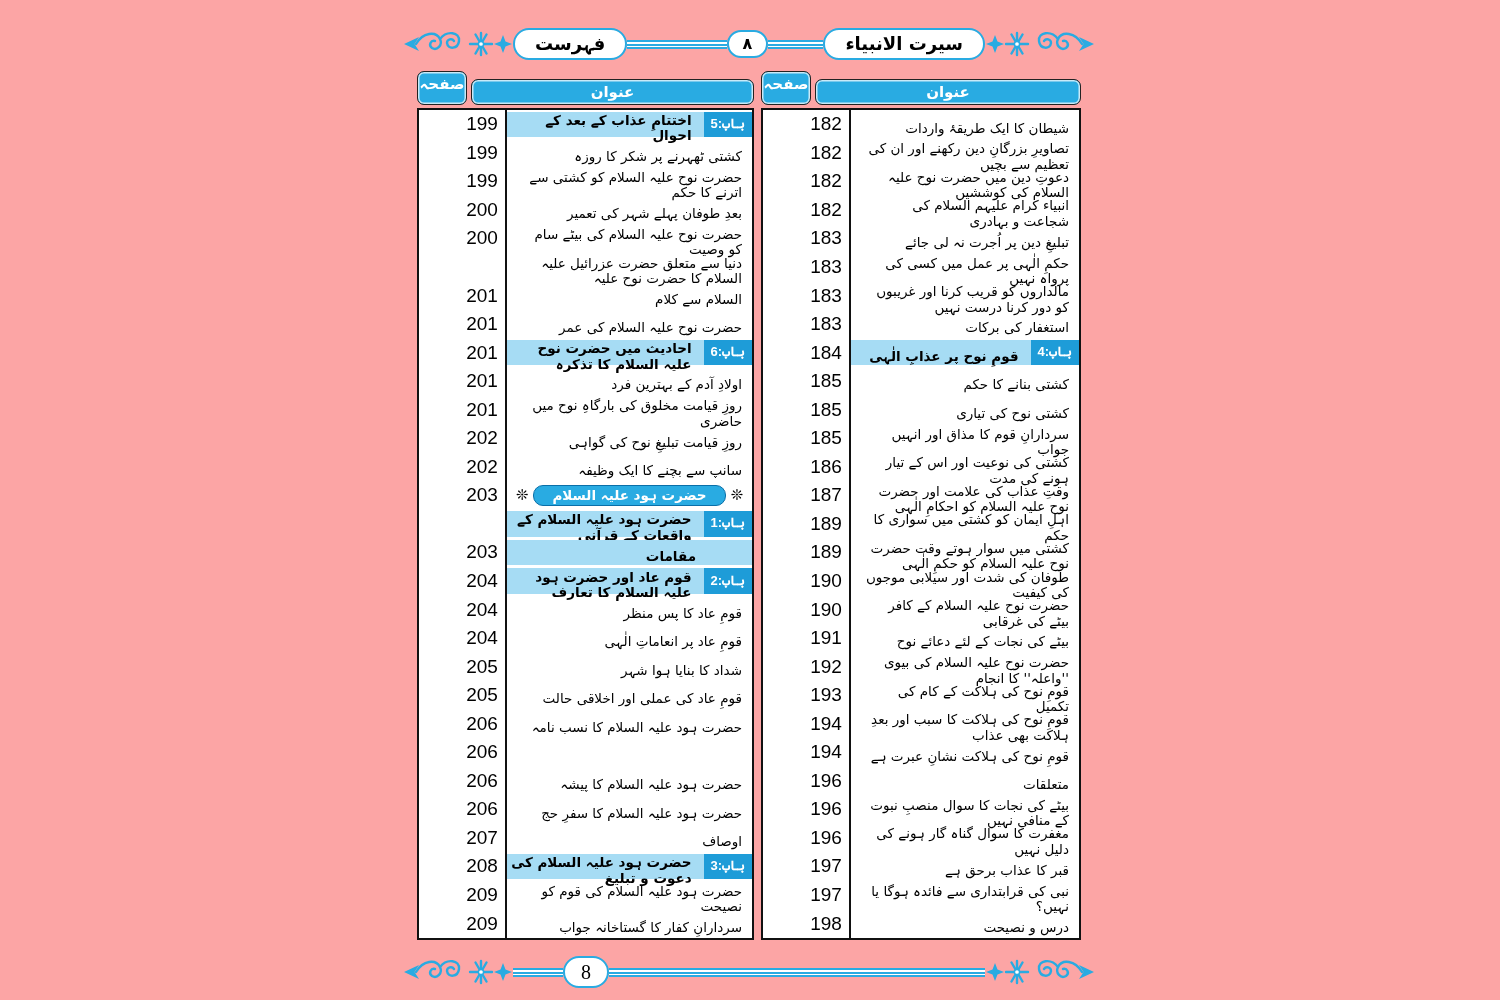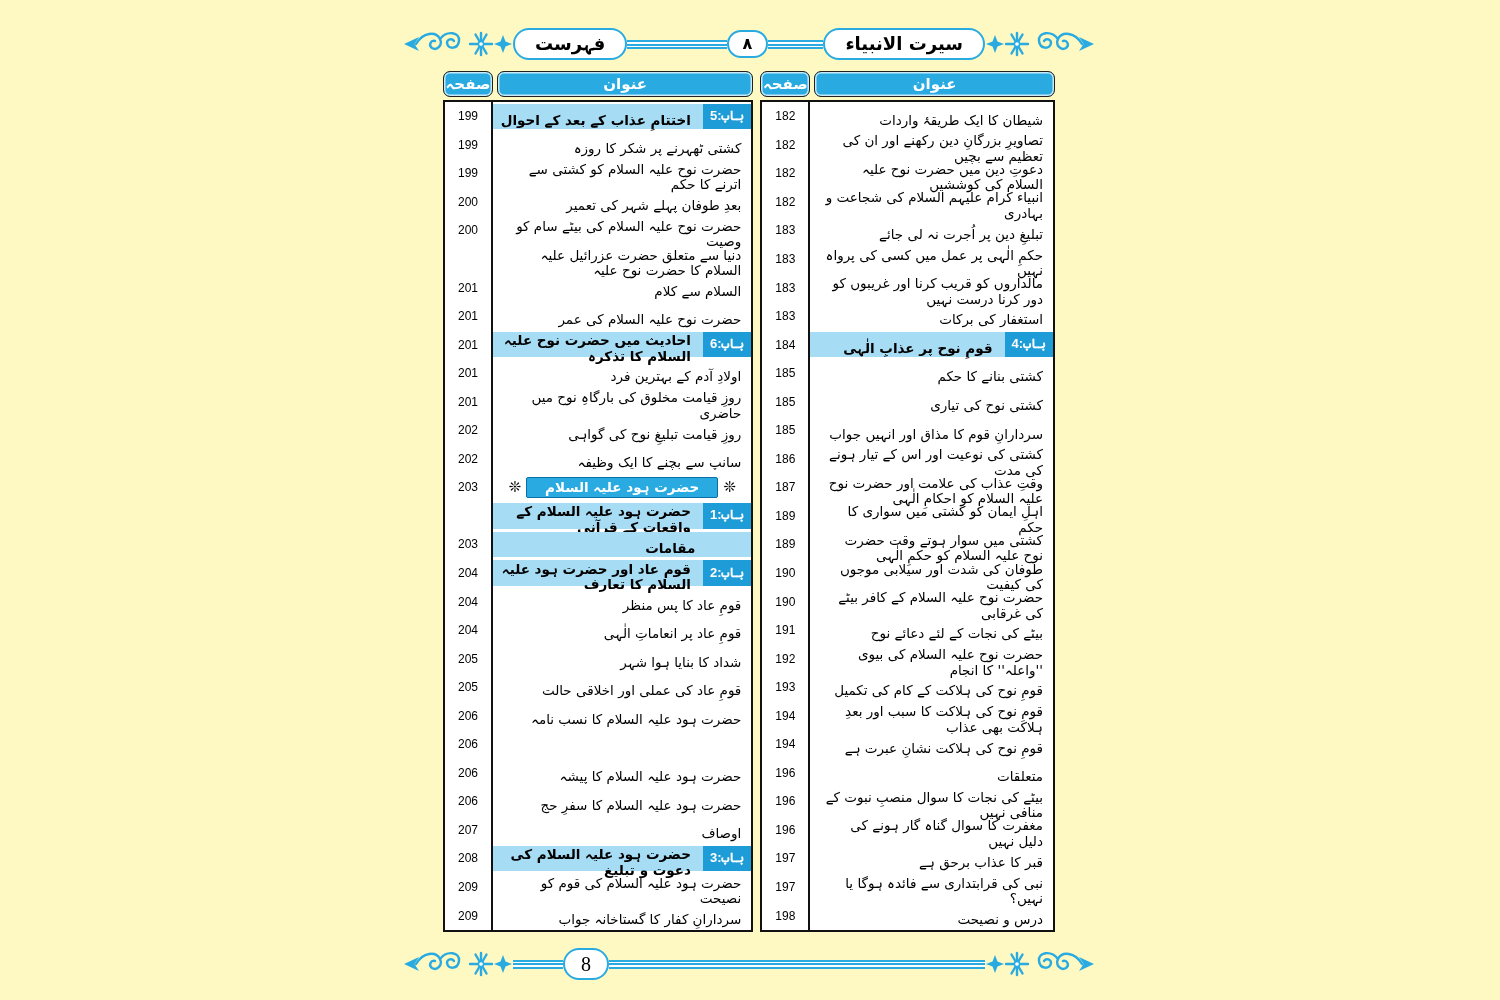--- a/index.html
+++ b/index.html
@@ -6,21 +6,21 @@
     --accent:#29ABE2;
     --band:#A6DCF4;
     --chapbox:#1E9CD8;
     --ink:#111111;
   }
   html,body{margin:0;padding:0;background:#ffffff;}
   body{
     width:1500px;height:1000px;overflow:hidden;
     font-family:"DejaVu Sans",sans-serif;color:#000;
   }
-  .sheet{position:relative;width:1500px;height:1000px;background:#fef9c3;}
+  .sheet{position:relative;width:1500px;height:1000px;background:#fca5a5;}
   .content{position:absolute;left:403px;top:0;width:692px;}
 
   
   .deco-bar{display:flex;align-items:center;height:40px;}
   .deco-bar.top{margin-top:24px;}
   .deco-bar.bottom{margin-top:12px;}
   .flourish{width:110px;height:32px;flex:0 0 auto;}
   .tline{
     height:9px;align-self:center;
     background:linear-gradient(to bottom,
@@ -33,44 +33,44 @@
   .fix50{width:50px;flex:0 0 auto;}
   .pill{
     flex:0 0 auto;background:#fff;border:2.5px solid var(--accent);
     border-radius:18px;padding:2px 20px;font-weight:bold;font-size:18px;
     color:#000;text-align:center;line-height:1.3;white-space:nowrap;
   }
   .num-pill{padding:2px 14px;font-size:16px;border-radius:16px;}
   .serif-pill{font-family:"Liberation Serif",serif;font-size:20px;font-weight:normal;padding:1px 16px;}
 
   
-  .columns{width:612px;margin:7px auto 0;display:flex;gap:7px;}
+  .columns{width:664px;margin:7px auto 0;display:flex;gap:7px;}
   .block{display:flex;flex-direction:column;}
   .block.left{width:337px;}
   .block.right{width:320px;}
   .block-head{display:flex;gap:4px;margin-bottom:3px;}
   .hcell{
     background:var(--accent);color:#fff;font-weight:bold;font-size:15px;
     border:1.5px solid #222;border-radius:7px;text-align:center;
     padding:3px 0;box-shadow:inset 0 0 0 1.5px rgba(255,255,255,.75);
     line-height:1.2;
   }
   .pnh{width:48px;flex:0 0 auto;}
-  .tih{flex:1;}
+  .tih{flex:1;margin-top:8px;}
 
   
   .rows{
     display:flex;flex-direction:column;height:828px;
     border:2px solid var(--ink);background:#fff;
   }
   .row{flex:1 1 0;display:flex;align-items:stretch;min-height:0;}
   .pn{
     width:46px;flex:0 0 auto;border-right:2px solid var(--ink);
     display:flex;align-items:center;justify-content:center;
-    font-family:"Liberation Sans",sans-serif;font-size:12px;color:#000;
+    font-family:"Liberation Sans",sans-serif;font-size:19px;color:#000;padding-left:40px;
   }
   .ti{
     flex:1;display:flex;align-items:center;direction:rtl;
     padding:0 10px 0 14px;font-size:13.5px;line-height:1.15;
     text-align:right;min-width:0;
   }
   .ttext{display:inline-block;margin-top:8px;}
   .ti.chap{
     background:var(--band);padding:0;margin:1.5px 0;column-gap:8px;
     font-weight:600;
@@ -79,21 +79,21 @@
   .ti.cont .ttext{padding-right:56px;}
   .bab{
     background:var(--chapbox);color:#fff;font-family:"Liberation Sans",sans-serif;
     font-size:13px;font-weight:bold;align-self:stretch;
     display:flex;align-items:center;padding:0 7px;white-space:nowrap;
   }
   .ti.badgerow{justify-content:center;padding:0;}
   .orn{color:#000;font-size:15px;margin:0 5px;flex:0 0 auto;}
   .sect-badge{
     background:var(--accent);color:#fff;border:1.5px solid #0a6fa8;
-    border-radius:2px;padding:2px 18px;font-size:13.5px;font-weight:bold;
+    border-radius:10px;padding:2px 18px;font-size:13.5px;font-weight:bold;
     white-space:nowrap;
   }
 </style>
 </head>
 <body>
 
 <div class="sheet">
   <div class="content">
 
     <div class="deco-bar top">

